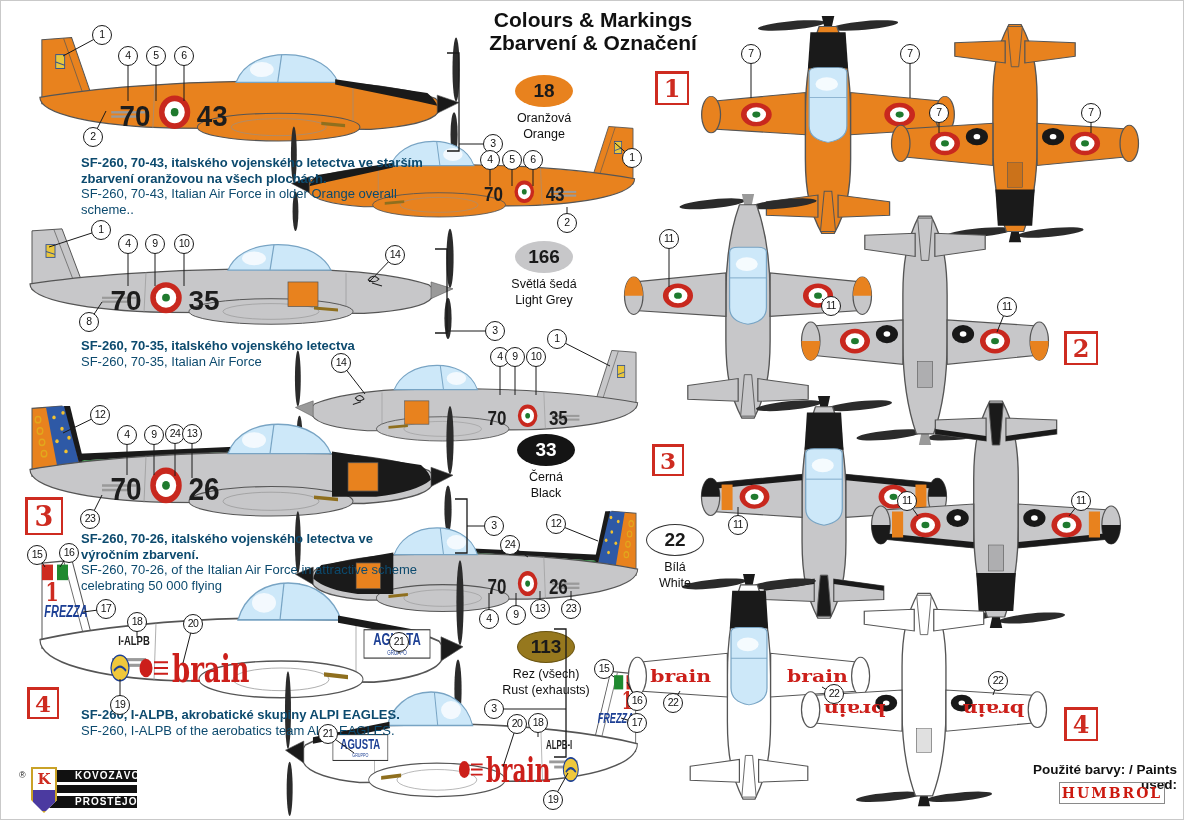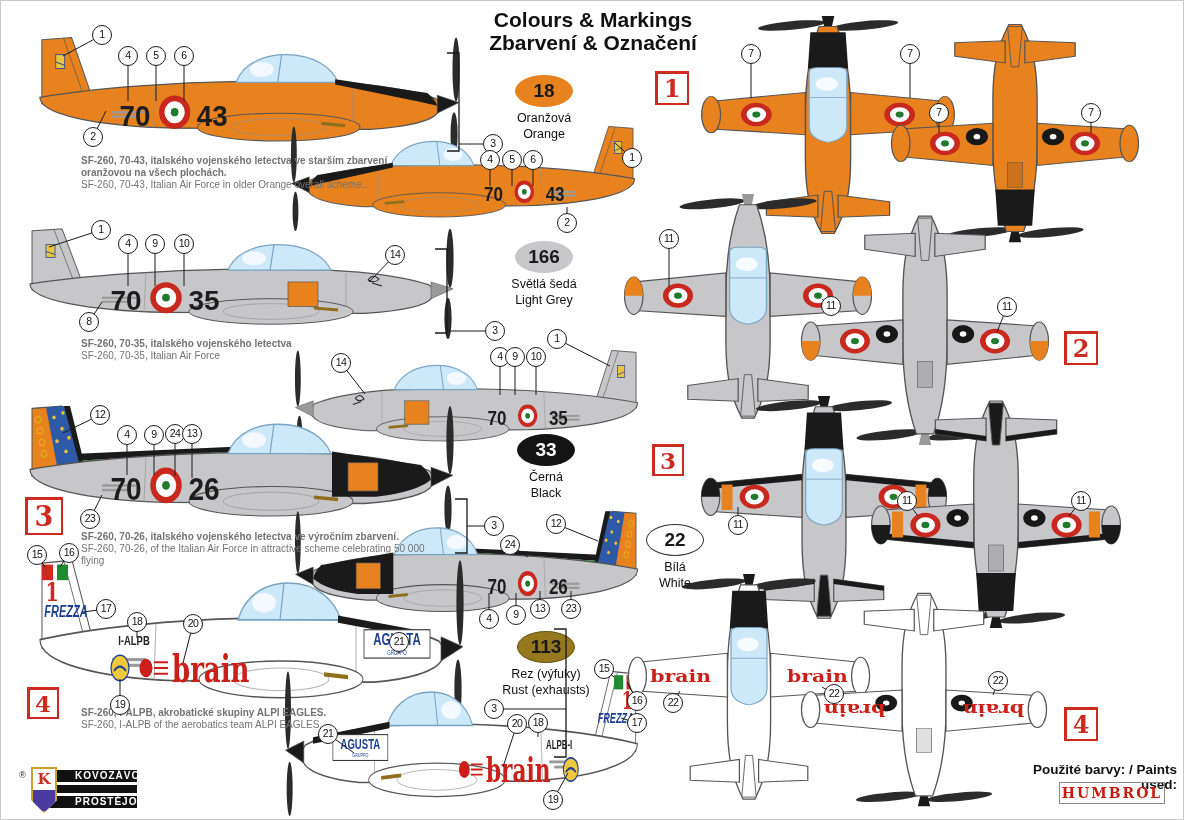--- a/index.html
+++ b/index.html
@@ -1,19 +1,19 @@
 <!DOCTYPE html>
 <html><head>
 <meta charset="utf-8">
 <style>
 *{margin:0;padding:0;box-sizing:border-box}
 html,body{width:1184px;height:820px;background:#fff;font-family:"Liberation Sans",sans-serif}
 .page{position:absolute;left:0;top:0;width:1184px;height:820px;background:#fff;border:1px solid #c9c9c9;overflow:hidden}
 .title{position:absolute;left:417px;top:8px;width:350px;text-align:center;font-weight:bold;font-size:21px;line-height:1.08;color:#111;z-index:15}
-.desc{position:absolute;font-size:10px;line-height:1.2;color:#737373;z-index:16}
+.desc{position:absolute;font-size:13px;line-height:1.2;color:#0c4a6e;z-index:16}
 .desc .cz{font-weight:bold}
 .desc .en{}
 .plane{position:absolute;z-index:10}
 #lines{position:absolute;left:0;top:0;z-index:20;pointer-events:none}
 .callout{position:absolute;width:20px;height:20px;border-radius:50%;background:#fff;border:1.5px solid #1a1a1a;color:#111;font-size:10.5px;line-height:17px;text-align:center;z-index:30;letter-spacing:-0.5px}
 .marker{position:absolute;background:#CE2B20;z-index:25}
 .marker .inner{position:absolute;inset:2.5px;background:#fff}
 .marker .num{position:absolute;inset:0;display:flex;align-items:center;justify-content:center;font-family:"DejaVu Serif",serif;font-weight:bold;color:#CE2B20;z-index:2}
 .swatch{position:absolute;z-index:15}
 .sw-ellipse{position:absolute;border-radius:50%;display:flex;align-items:center;justify-content:center;font-weight:bold;font-size:19px}
@@ -587,21 +587,21 @@
         <div class="sw-cap" style="left: 475px; top: 468px;">Černá</div>
         <div class="sw-cap" style="left: 475px; top: 484px;">Black</div>
       </div>
       <div class="swatch">
         <div class="sw-ellipse" style="left: 645px; top: 523px; width: 58px; height: 32px; background: rgb(255, 255, 255); color: rgb(26, 26, 26); border: 1.5px solid rgb(51, 51, 51);">22</div>
         <div class="sw-cap" style="left: 604px; top: 558px;">Bílá</div>
         <div class="sw-cap" style="left: 604px; top: 574px;">White</div>
       </div>
       <div class="swatch">
         <div class="sw-ellipse" style="left: 516px; top: 630px; width: 58px; height: 32px; background: rgb(150, 120, 30); color: rgb(26, 26, 26); border: 1.5px solid rgb(107, 85, 18);">113</div>
-        <div class="sw-cap" style="left: 475px; top: 665px;">Rez (výfuky)</div>
+        <div class="sw-cap" style="left: 475px; top: 665px;">Rez (všech)</div>
         <div class="sw-cap" style="left: 475px; top: 681px;">Rust (exhausts)</div>
       </div>
     </div>
   <div id="callouts">
       <div class="callout" style="left: 91px; top: 24px;">1</div>
       <div class="callout" style="left: 82px; top: 126px;">2</div>
       <div class="callout" style="left: 117px; top: 45px;">4</div>
       <div class="callout" style="left: 145px; top: 45px;">5</div>
       <div class="callout" style="left: 173px; top: 45px;">6</div>
       <div class="callout" style="left: 482px; top: 133px;">3</div>

